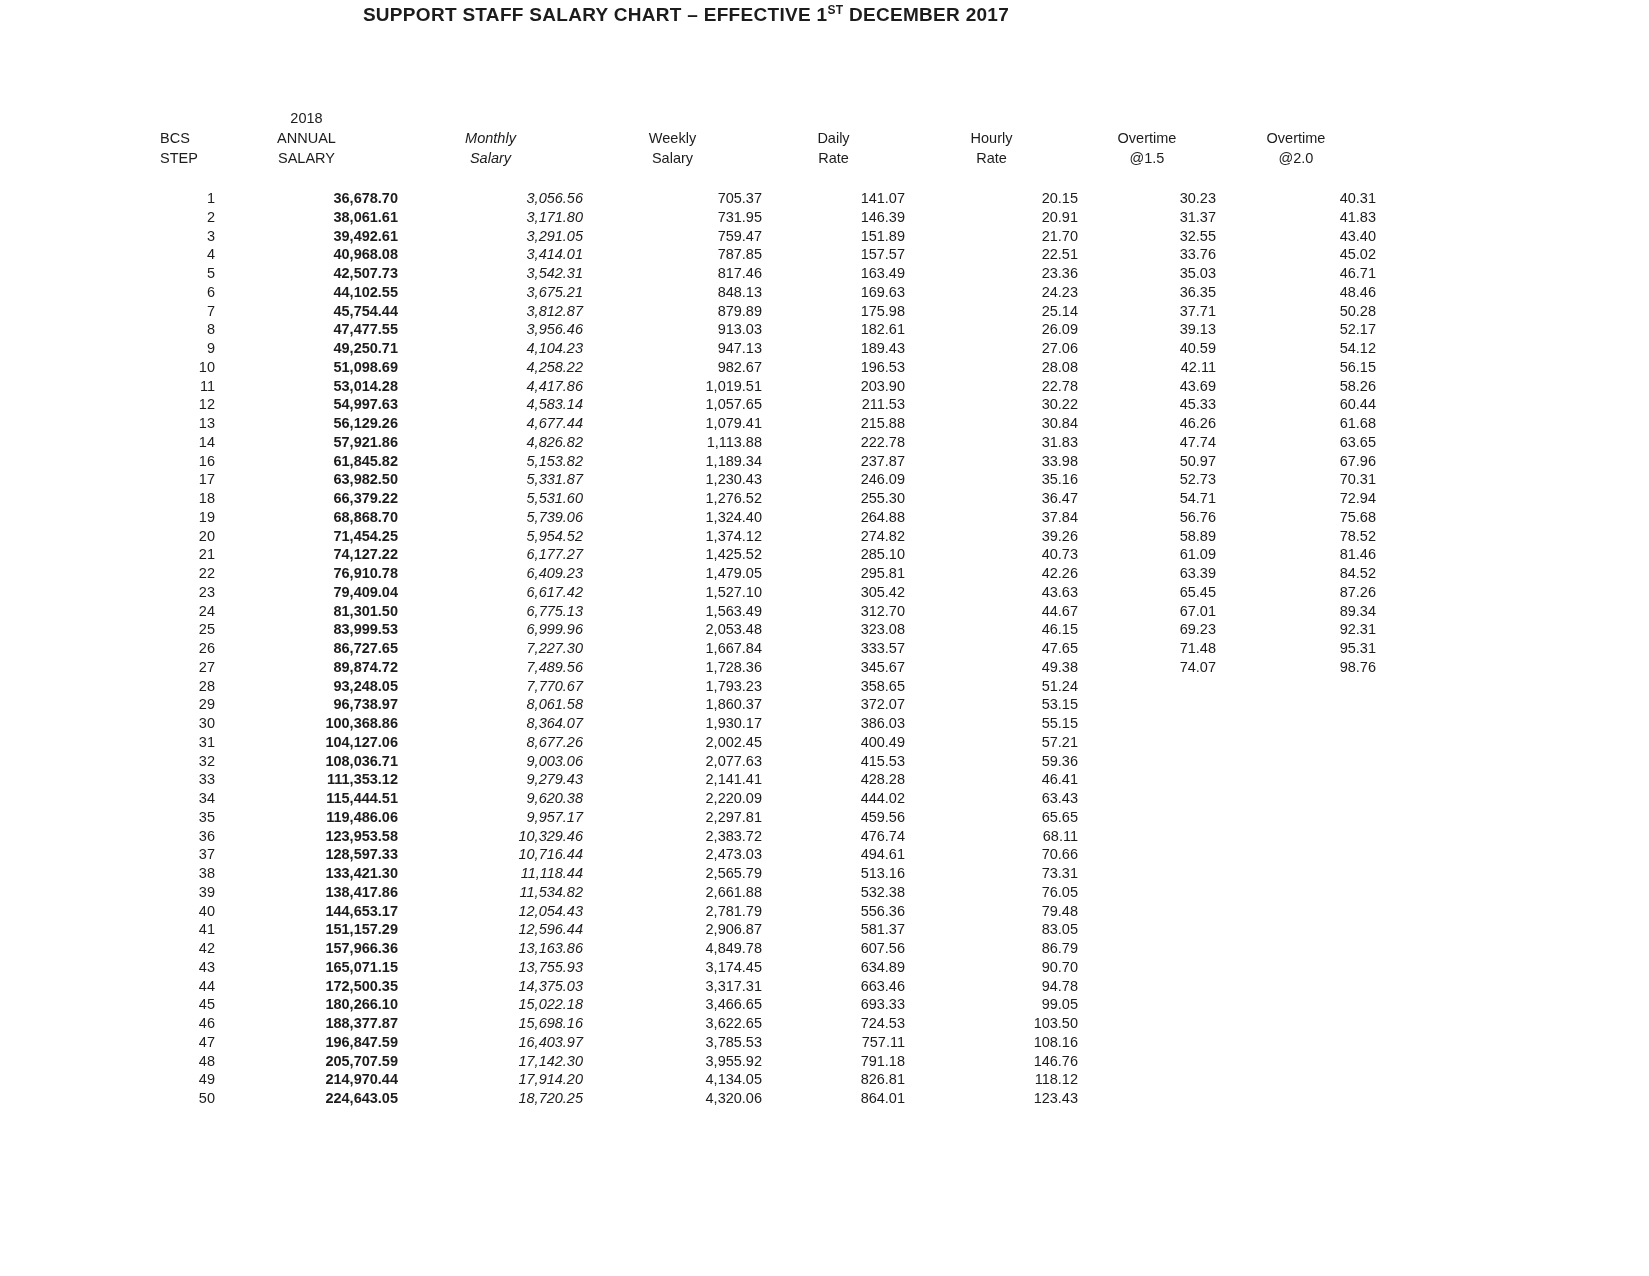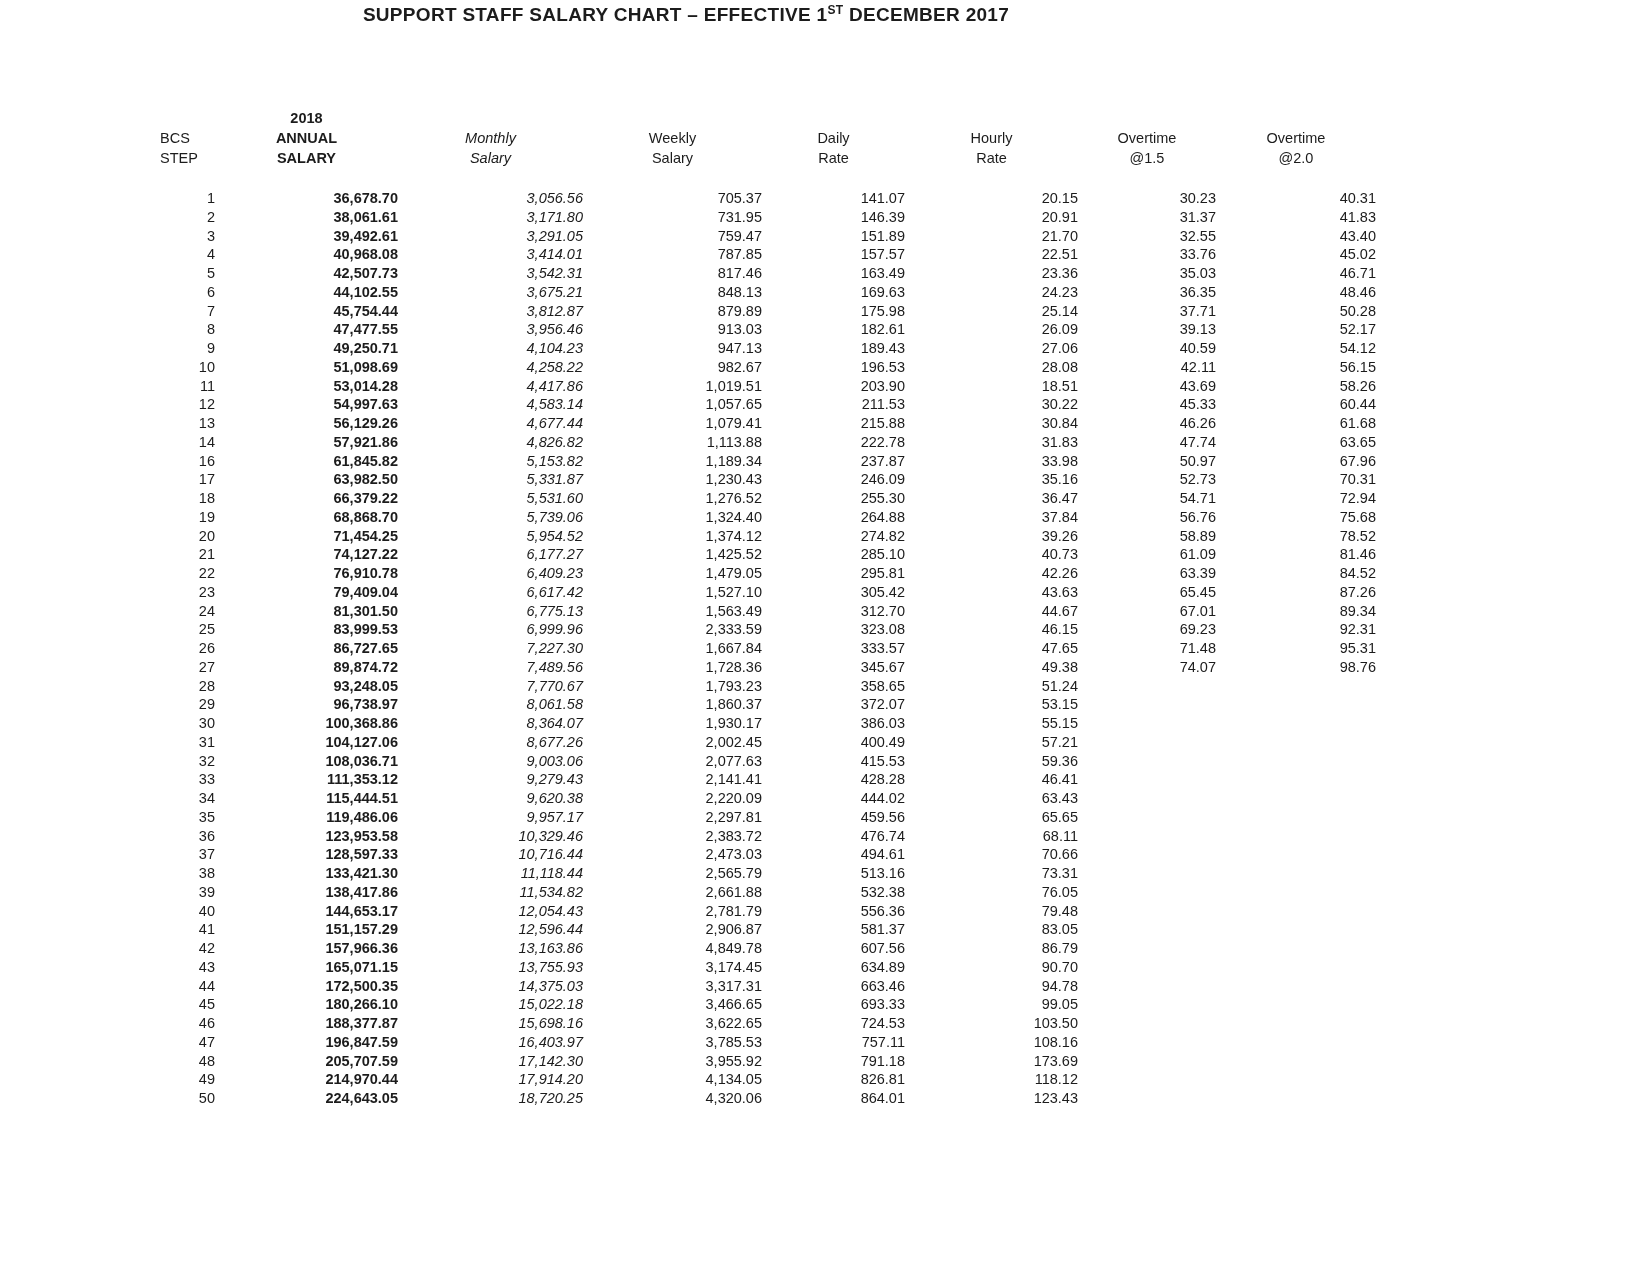--- a/index.html
+++ b/index.html
@@ -39,21 +39,21 @@
     align-items: flex-end;
     height: 62px;
   }
   .hc {
     white-space: pre-line;
     text-align: center;
     font-size: 14.5px;
     line-height: 20px;
   }
   .hc.c0 { text-align: left; }
-  .hc.c1 { font-weight: bold; }
+  .hc.c1 { font-weight: normal; }
   .table-body { margin-top: 21px; }
   .row { display: flex; }
   .cell {
     font-size: 14.5px;
     line-height: 18.75px;
     text-align: right;
     white-space: nowrap;
   }
   .cell.c1 { font-weight: bold; }
   .c0 { width: 55px; }
@@ -190,21 +190,21 @@
         <div class="cell c5">28.08</div>
         <div class="cell c6">42.11</div>
         <div class="cell c7">56.15</div>
       </div>
       <div class="row">
         <div class="cell c0">11</div>
         <div class="cell c1">53,014.28</div>
         <div class="cell c2">4,417.86</div>
         <div class="cell c3">1,019.51</div>
         <div class="cell c4">203.90</div>
-        <div class="cell c5">18.51</div>
+        <div class="cell c5">22.78</div>
         <div class="cell c6">43.69</div>
         <div class="cell c7">58.26</div>
       </div>
       <div class="row">
         <div class="cell c0">12</div>
         <div class="cell c1">54,997.63</div>
         <div class="cell c2">4,583.14</div>
         <div class="cell c3">1,057.65</div>
         <div class="cell c4">211.53</div>
         <div class="cell c5">30.22</div>
@@ -318,21 +318,21 @@
         <div class="cell c3">1,563.49</div>
         <div class="cell c4">312.70</div>
         <div class="cell c5">44.67</div>
         <div class="cell c6">67.01</div>
         <div class="cell c7">89.34</div>
       </div>
       <div class="row">
         <div class="cell c0">25</div>
         <div class="cell c1">83,999.53</div>
         <div class="cell c2">6,999.96</div>
-        <div class="cell c3">2,333.59</div>
+        <div class="cell c3">2,053.48</div>
         <div class="cell c4">323.08</div>
         <div class="cell c5">46.15</div>
         <div class="cell c6">69.23</div>
         <div class="cell c7">92.31</div>
       </div>
       <div class="row">
         <div class="cell c0">26</div>
         <div class="cell c1">86,727.65</div>
         <div class="cell c2">7,227.30</div>
         <div class="cell c3">1,667.84</div>
@@ -550,21 +550,21 @@
         <div class="cell c5">108.16</div>
         <div class="cell c6"></div>
         <div class="cell c7"></div>
       </div>
       <div class="row">
         <div class="cell c0">48</div>
         <div class="cell c1">205,707.59</div>
         <div class="cell c2">17,142.30</div>
         <div class="cell c3">3,955.92</div>
         <div class="cell c4">791.18</div>
-        <div class="cell c5">173.69</div>
+        <div class="cell c5">146.76</div>
         <div class="cell c6"></div>
         <div class="cell c7"></div>
       </div>
       <div class="row">
         <div class="cell c0">49</div>
         <div class="cell c1">214,970.44</div>
         <div class="cell c2">17,914.20</div>
         <div class="cell c3">4,134.05</div>
         <div class="cell c4">826.81</div>
         <div class="cell c5">118.12</div>

